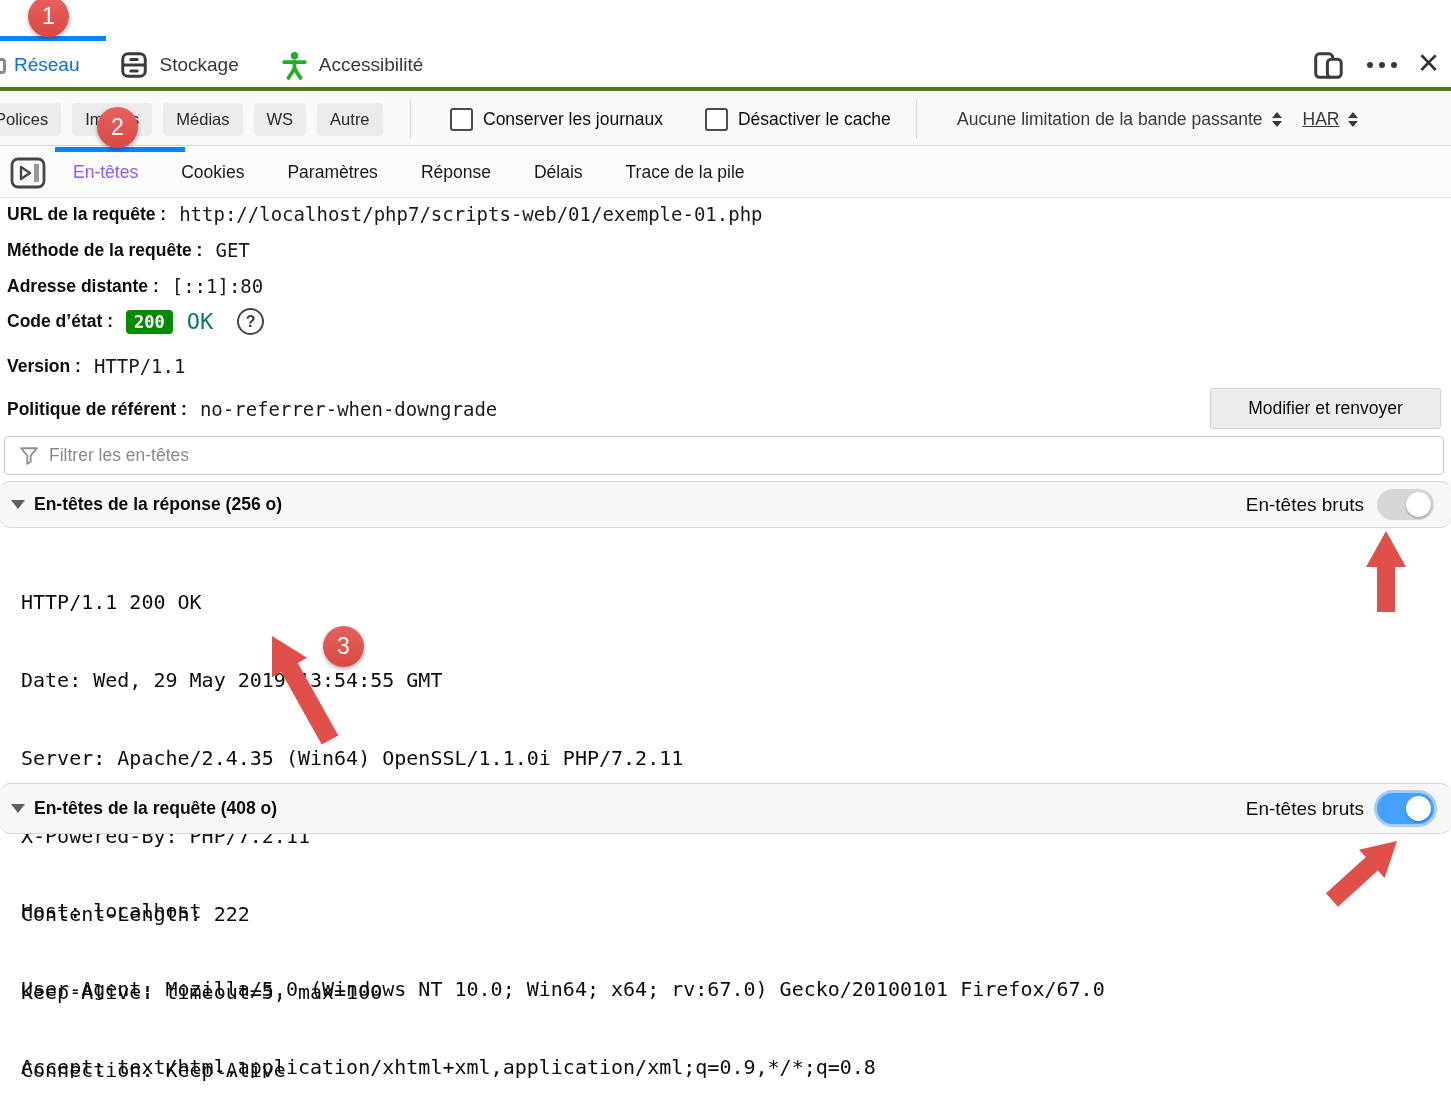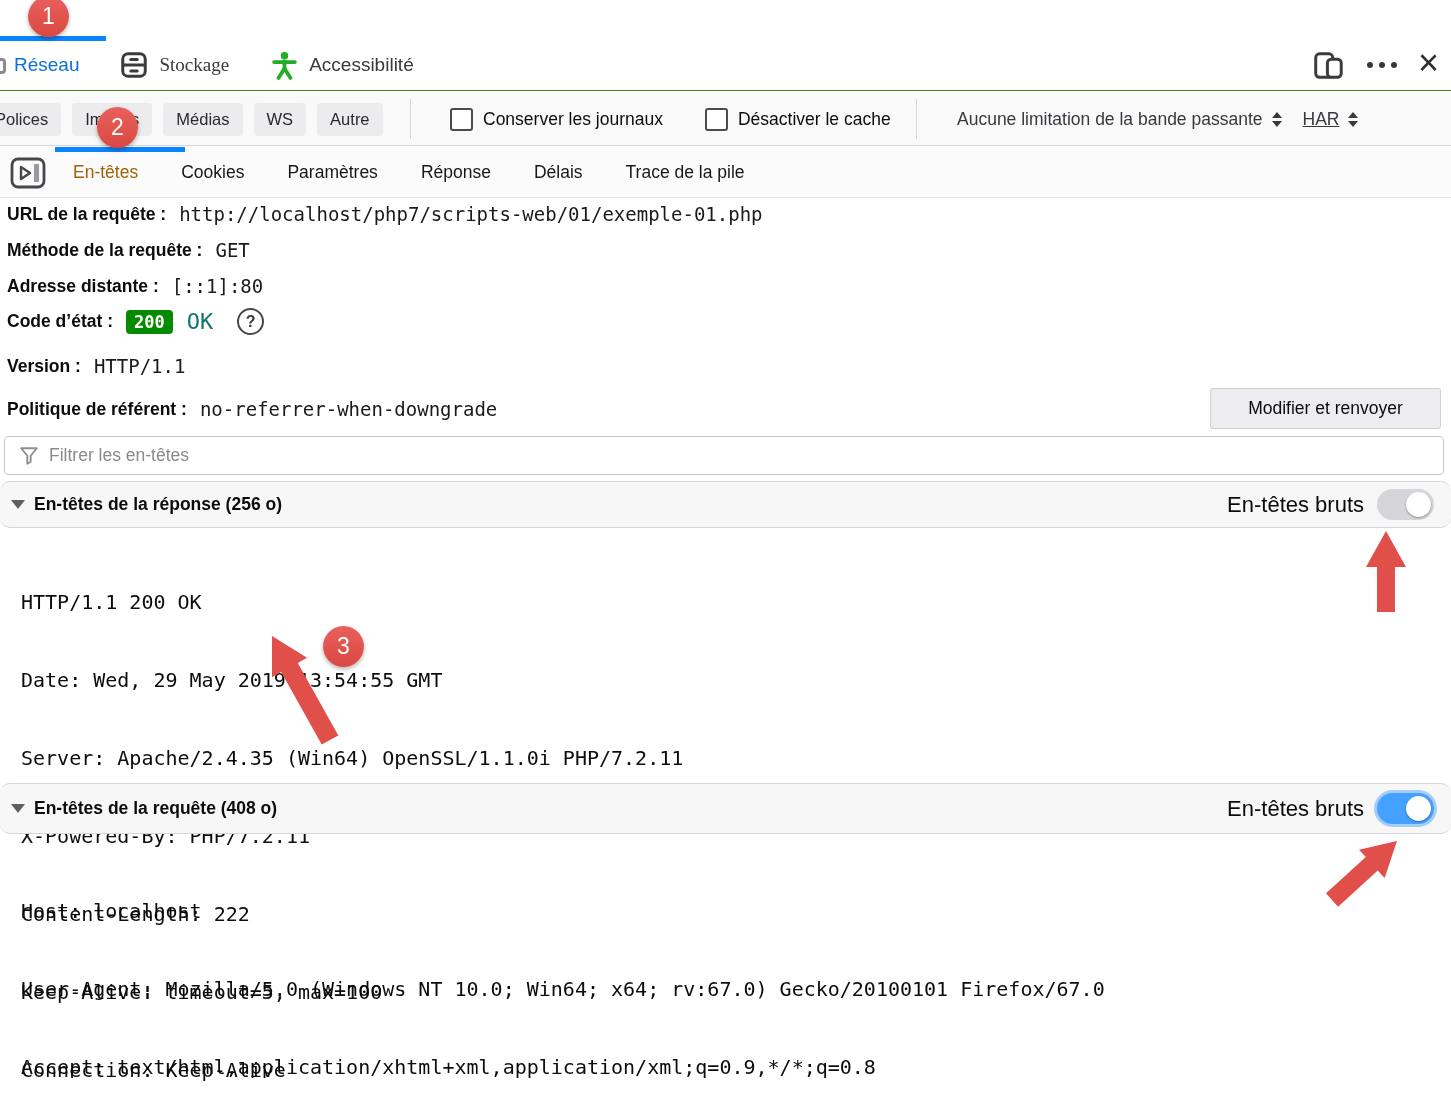--- a/index.html
+++ b/index.html
@@ -1,28 +1,28 @@
 <!DOCTYPE html>
 <html><head>
 <meta charset="utf-8">
 <style>
   * { margin:0; padding:0; box-sizing:border-box; }
   body { font-family:"Liberation Sans", sans-serif; background:#fff; }
   .screen { position:relative; width:1451px; height:1104px; background:#fff; overflow:hidden; }
   .mono { font-family:"DejaVu Sans Mono", monospace; }
 
   
-  .tabbar { position:absolute; left:0; top:0; width:1451px; height:91px; background:#fff; border-bottom:1px solid #4d7c0f; }
+  .tabbar { position:absolute; left:0; top:0; width:1451px; height:91px; background:#fff; border-bottom:4px solid #4d7c0f; }
   .active-line { position:absolute; left:0; top:36px; width:106px; height:5px; background:#0a84ff; }
   .tab-frag { position:absolute; left:-4px; top:58px; width:10px; height:16px; border:3px solid #8a8a8e; border-radius:4px; }
   .tabrow { position:absolute; left:0; top:40px; height:50px; display:flex; align-items:center; }
   .tb-tab { display:flex; align-items:center; gap:11px; font-size:19px; color:#38383d; cursor:default; }
   .tb-tab.active { color:#0d6fd6; }
   .t-reseau { margin-left:14px; }
-  .t-stockage { margin-left:39px;font-family:Liberation Serif, serif; }
+  .t-stockage { margin-left:39px; }
   .t-a11y { margin-left:42px; }
   .tabbar-right { position:absolute; right:12px; top:40px; height:50px; display:flex; align-items:center; gap:21px; }
   .dots { display:flex; gap:6px; }
   .dots i { width:6px; height:6px; border-radius:50%; background:#38383d; }
   .close-x { font-size:36px; font-weight:400; color:#2f2f33; line-height:30px; margin-top:-4px; }
 
   
   .toolbar2 { position:absolute; left:0; top:92px; width:1451px; height:54px; background:#f9f9fa; border-bottom:1px solid #d7d7db; }
   .pills { position:absolute; left:-18px; top:11px; display:flex; gap:11px; }
   .pill { height:33px; display:flex; align-items:center; padding:0 13px; background:#ececee; border-radius:4px; font-size:16.5px; color:#2a2a2e; }
@@ -35,21 +35,21 @@
   .sort-caret .up { width:0; height:0; border-left:5px solid transparent; border-right:5px solid transparent; border-bottom:6px solid #38383d; }
   .sort-caret .dn { width:0; height:0; border-left:5px solid transparent; border-right:5px solid transparent; border-top:6px solid #38383d; }
   .har-label { margin-left:21px;text-decoration:underline; }
 
   
   .tabs3 { position:absolute; left:0; top:146px; width:1451px; height:52px; background:#fbfbfc; border-bottom:1px solid #e4e4e6; }
   .tabs3 .active-line2 { position:absolute; left:55px; top:1px; width:130px; height:5px; background:#0a84ff; }
   .playbox { position:absolute; left:10px; top:11px; }
   .dtabs { position:absolute; left:73px; top:0; height:52px; display:flex; align-items:center; gap:43px; }
   .dtab { font-size:17.5px; color:#18181a; }
-  .dtab.active { color:#a16207; }
+  .dtab.active { color:#8b5cf6; }
 
   
   .summary { position:absolute; left:0; top:198px; width:1451px; height:234px; background:#fff; }
   .srow { position:absolute; left:7px; display:flex; align-items:center; }
   .slabel { font-size:17.5px; font-weight:bold; color:#0c0c0d; white-space:pre; }
   .sval { font-size:19px; color:#1a1a1a; margin-left:13px; white-space:pre; }
   .status-badge { margin-left:13px; background:#058b00; color:#fff; font-size:17px; font-weight:bold; padding:2px 8px; border-radius:4px; }
   .status-ok { font-size:22px; color:#0f766e; margin-left:14px; }
   .help-ic { margin-left:24px; width:27px; height:27px; border:2.2px solid #47474b; border-radius:50%; display:flex; align-items:center; justify-content:center; font-size:16px; font-weight:bold; color:#38383d; }
   .resend-btn { position:absolute; right:10px; top:388px; width:231px; height:41px; background:#ededf0; border:1px solid #cfcfd3; border-radius:3px; font-size:17.5px; color:#0c0c0d; display:flex; align-items:center; justify-content:center; }
@@ -60,21 +60,21 @@
   .filter-input::placeholder { color:#8a8a8e; opacity:1; }
   .funnel { position:absolute; left:15px; top:10px; }
 
   
   .secbar { position:absolute; left:0; width:1451px; background:#f7f7f8; border-top:1px solid #d7d7db; border-bottom:1px solid #d7d7db; display:flex; align-items:center;border-radius:10px; }
   .sec1 { top:481px; height:47px; }
   .sec2 { top:783px; height:51px; }
   .tri { width:0; height:0; border-left:7px solid transparent; border-right:7px solid transparent; border-top:9px solid #5f5f63; margin:0 9px 0 11px; }
   .sectitle { font-size:17.5px; font-weight:bold; color:#0c0c0d; }
   .secright { margin-left:auto; display:flex; align-items:center; padding-right:17px; gap:13px; }
-  .rawlabel { font-size:22px; color:#0c0c0d; }
+  .rawlabel { font-size:19px; color:#0c0c0d; }
   .toggle { position:relative; width:57px; height:31px; background:#d6d6da; border-radius:16px; }
   .toggle .knob { position:absolute; right:3px; top:3px; width:25px; height:25px; background:#fff; border-radius:50%; box-shadow:0 1px 2px rgba(0,0,0,.35); }
   .toggle.on { background:#45a1ff; box-shadow:0 0 0 3px #a5cdf8; }
 
   
   .rawblock { position:absolute; left:21px; font-size:20px; line-height:26px; color:#0c0c0d; white-space:pre; }
   .raw1 { top:537px; }
   .raw2 { top:846px; }
 
   

